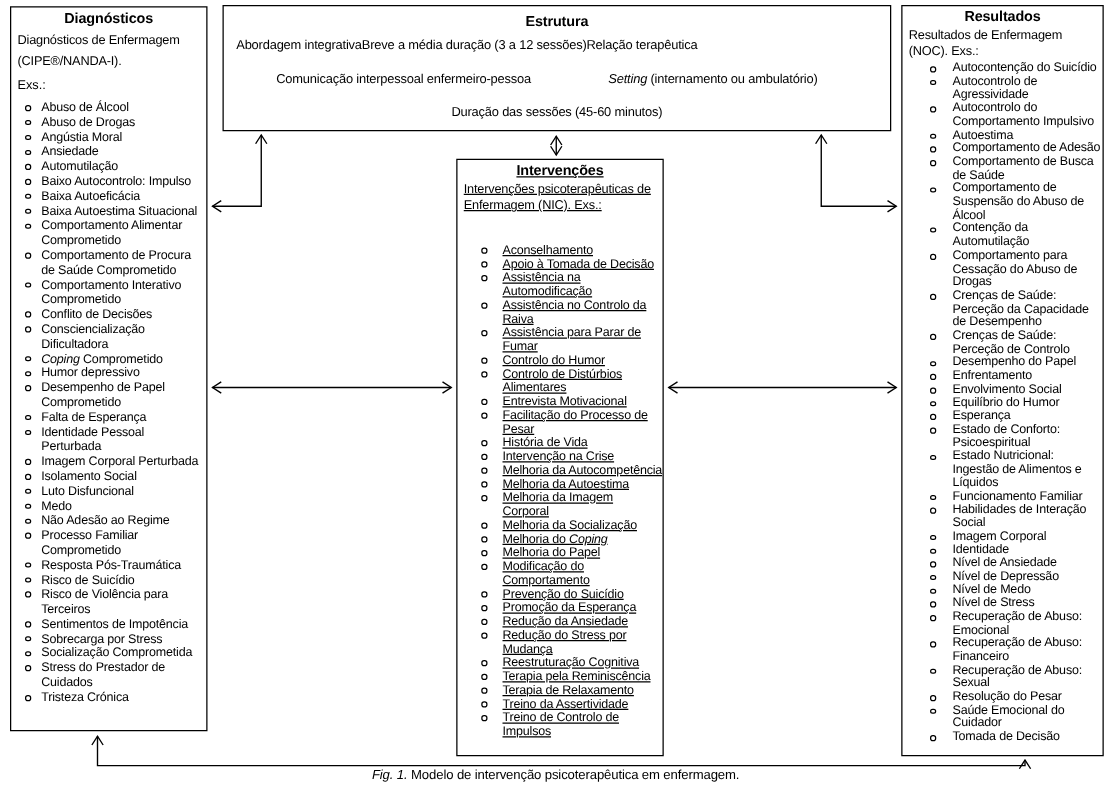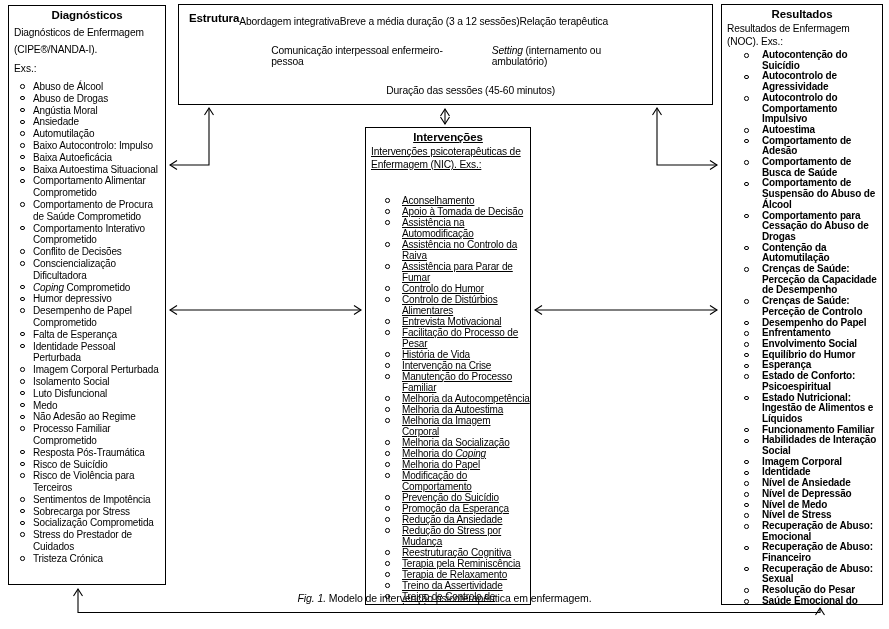--- a/index.html
+++ b/index.html
@@ -5,54 +5,54 @@
   html,body{margin:0;padding:0;}
   body{
     width:889px;height:629px;position:relative;background:#fff;color:#000;
     font-family:"Liberation Sans", sans-serif;overflow:hidden;
   }
   .box{
     position:absolute;background:#fff;border:1.5px solid #000;
     box-sizing:border-box;overflow:hidden;
   }
   #box-diag{left:8px;top:5px;width:158px;height:580px;}
-  #box-estr{left:178px;top:4px;width:535px;height:101px;display:flex;flex-direction:row;padding:4px 10px 8px;}
+  #box-estr{left:178px;top:4px;width:535px;height:101px;display:flex;flex-direction:column;padding:4px 10px 8px;}
   #box-intv{left:365px;top:127px;width:166px;height:478px;text-decoration:underline;}
   #box-res {left:721px;top:4px;width:162px;height:601px;}
 
   .box-title{font-weight:bold;font-size:11.5px;text-align:center;padding-top:3px;letter-spacing:-0.1px;}
   .box-intro{font-size:10.2px;line-height:13px;padding:2px 3px 0 5px;letter-spacing:-0.15px;}
   #box-diag .box-intro{line-height:16.5px;padding-top:4px;}
   .exs{font-size:10.2px;padding:5px 0 5px 5px;}
 
   ul.blist{list-style:none;margin:2px 0 0 0;padding:0;font-size:10px;letter-spacing:-0.15px;}
   ul.blist li{position:relative;}
   .bullet{position:absolute;top:3.2px;width:4.5px;height:4.5px;border:1px solid #000;
           border-radius:50%;box-sizing:border-box;background:#fff;}
   #box-diag .blist{line-height:11.8px;}
   #box-diag .blist li{padding-left:24px;}
   #box-diag .bullet{left:11px;}
   #box-intv .blist{line-height:11px;margin-top:24px;}
   #box-intv .blist li{padding-left:36px;}
   #box-intv .bullet{left:19px;}
-  #box-res .blist{line-height:10.7px;font-weight:bold;}
+  #box-res .blist{line-height:10.7px;}
   #box-res .blist li{padding-left:40px;}
   #box-res .bullet{left:22px;}
 
   .est-rows{flex:1;display:flex;flex-direction:column;justify-content:space-between;
             margin-top:7px;font-size:10.3px;letter-spacing:-0.15px;}
   .est-row{display:flex;}
   .est-row-1{}
   .est-row-2{justify-content:space-between;padding:0 48px 0 32px;gap:23px;}
   .est-row-3{justify-content:center;}
 
   #connectors{position:absolute;left:0;top:0;width:889px;height:629px;pointer-events:none;}
   #connectors path{stroke:#000;stroke-width:1.1;fill:none;}
 
-  #caption{position:absolute;left:0;right:0;top:592px;text-align:center;font-size:10.5px;letter-spacing:-0.1px;}
+  #caption{position:absolute;left:0;right:0;top:614px;text-align:center;font-size:10.5px;letter-spacing:-0.1px;}
 </style>
 </head>
 <body>
 
 <svg id="connectors" viewBox="0 0 889 629" xmlns="http://www.w3.org/2000/svg">
   <defs>
     <marker id="ah" viewBox="-9 -6 11 12" refX="0" refY="0" markerWidth="11" markerHeight="12" orient="auto-start-reverse" markerUnits="userSpaceOnUse">
       <path d="M-7,-4.5 L0,0 L-7,4.5" fill="none" stroke="#000" stroke-width="1.2"></path>
     </marker>
   </defs>
@@ -130,21 +130,20 @@
       <li><span class="bullet"></span><span>Apoio à Tomada de Decisão</span></li>
       <li><span class="bullet"></span><span>Assistência na Automodificação</span></li>
       <li><span class="bullet"></span><span>Assistência no Controlo da Raiva</span></li>
       <li><span class="bullet"></span><span>Assistência para Parar de Fumar</span></li>
       <li><span class="bullet"></span><span>Controlo do Humor</span></li>
       <li><span class="bullet"></span><span>Controlo de Distúrbios Alimentares</span></li>
       <li><span class="bullet"></span><span>Entrevista Motivacional</span></li>
       <li><span class="bullet"></span><span>Facilitação do Processo de Pesar</span></li>
       <li><span class="bullet"></span><span>História de Vida</span></li>
       <li><span class="bullet"></span><span>Intervenção na Crise</span></li>
-      <li><span class="bullet"></span><span>Manutenção do Processo Familiar</span></li>
       <li><span class="bullet"></span><span>Melhoria da Autocompetência</span></li>
       <li><span class="bullet"></span><span>Melhoria da Autoestima</span></li>
       <li><span class="bullet"></span><span>Melhoria da Imagem Corporal</span></li>
       <li><span class="bullet"></span><span>Melhoria da Socialização</span></li>
       <li><span class="bullet"></span><span>Melhoria do <i>Coping</i></span></li>
       <li><span class="bullet"></span><span>Melhoria do Papel</span></li>
       <li><span class="bullet"></span><span>Modificação do Comportamento</span></li>
       <li><span class="bullet"></span><span>Prevenção do Suicídio</span></li>
       <li><span class="bullet"></span><span>Promoção da Esperança</span></li>
       <li><span class="bullet"></span><span>Redução da Ansiedade</span></li>
@@ -161,22 +160,22 @@
   <div class="box-title">Resultados</div>
   <div class="box-intro">Resultados de Enfermagem (NOC). Exs.:</div>
   <ul class="blist">
       <li><span class="bullet"></span><span>Autocontenção do Suicídio</span></li>
       <li><span class="bullet"></span><span>Autocontrolo de Agressividade</span></li>
       <li><span class="bullet"></span><span>Autocontrolo do Comportamento Impulsivo</span></li>
       <li><span class="bullet"></span><span>Autoestima</span></li>
       <li><span class="bullet"></span><span>Comportamento de Adesão</span></li>
       <li><span class="bullet"></span><span>Comportamento de Busca de Saúde</span></li>
       <li><span class="bullet"></span><span>Comportamento de Suspensão do Abuso de Álcool</span></li>
+      <li><span class="bullet"></span><span>Contenção da Automutilação</span></li>
       <li><span class="bullet"></span><span>Comportamento para Cessação do Abuso de Drogas</span></li>
-      <li><span class="bullet"></span><span>Contenção da Automutilação</span></li>
       <li><span class="bullet"></span><span>Crenças de Saúde: Perceção da Capacidade de Desempenho</span></li>
       <li><span class="bullet"></span><span>Crenças de Saúde: Perceção de Controlo</span></li>
       <li><span class="bullet"></span><span>Desempenho do Papel</span></li>
       <li><span class="bullet"></span><span>Enfrentamento</span></li>
       <li><span class="bullet"></span><span>Envolvimento Social</span></li>
       <li><span class="bullet"></span><span>Equilíbrio do Humor</span></li>
       <li><span class="bullet"></span><span>Esperança</span></li>
       <li><span class="bullet"></span><span>Estado de Conforto: Psicoespiritual</span></li>
       <li><span class="bullet"></span><span>Estado Nutricional: Ingestão de Alimentos e Líquidos</span></li>
       <li><span class="bullet"></span><span>Funcionamento Familiar</span></li>

